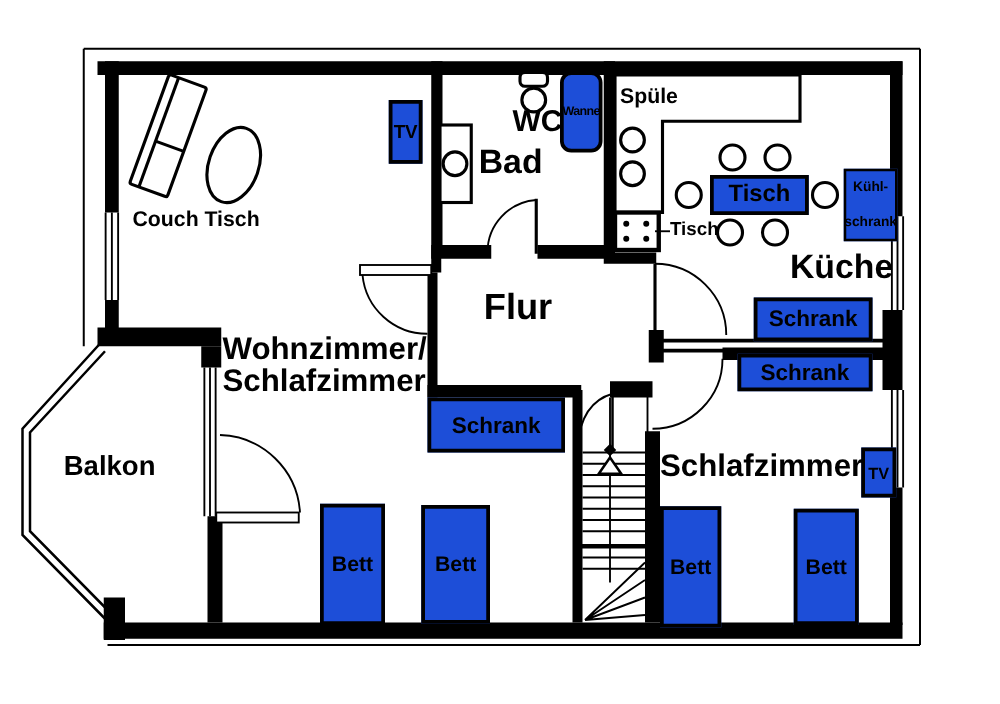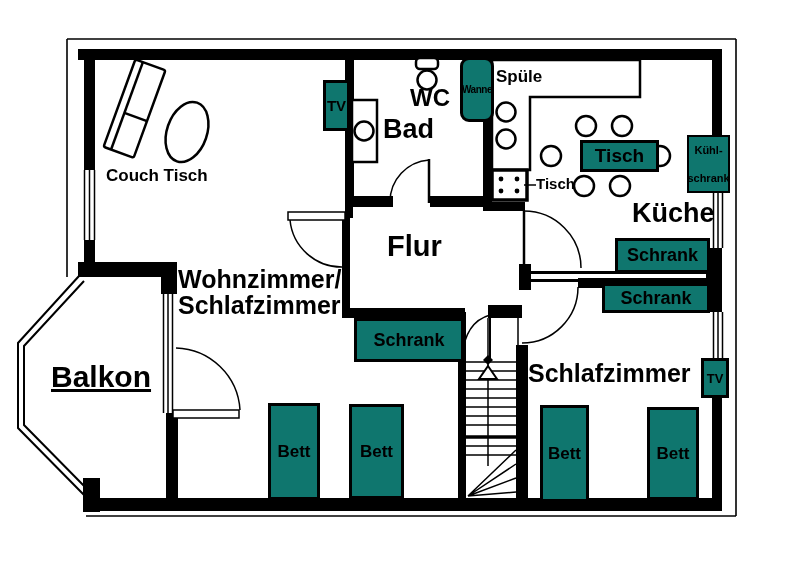--- a/index.html
+++ b/index.html
@@ -6,23 +6,23 @@
   .plan{
     position:relative;width:800px;height:563px;background:#fff;overflow:hidden;
     font-family:"Liberation Sans", sans-serif;color:#000;
   }
   .plan svg{position:absolute;left:0;top:0;}
   .lbl{
     position:absolute;font-weight:bold;white-space:nowrap;line-height:1.05;
     color:#000;
   }
   .fbox{
-    position:absolute;background:#0f766e;border:3px solid #000;box-sizing:border-box;
+    position:absolute;background:#1d4ed8;border:3px solid #000;box-sizing:border-box;
     display:flex;align-items:center;justify-content:center;text-align:center;
-    font-weight:bold;color:#000;margin-left:12px;
+    font-weight:bold;color:#000;
   }
   .fbox.thin{border-width:2px;}
   .fbox.round{border-radius:9px;}
   .twoline{flex-direction:column;gap:16px;}
 </style>
 </head>
 <body>
 
 <div class="plan">
 
@@ -202,21 +202,21 @@
       <span>TV</span>
     </div>
 
   <div class="lbl" style="left:106px;top:167px;font-size:17px;">Couch Tisch</div>
 
   <div class="lbl" style="left:178px;top:266px;font-size:25px;">
     <div>Wohnzimmer/</div>
     <div>Schlafzimmer</div>
   </div>
 
-  <div class="lbl" style="left:51px;top:361px;font-size:30px;text-decoration:underline;">Balkon</div>
+  <div class="lbl" style="left:51px;top:361px;font-size:22px;">Balkon</div>
 
   <div class="lbl" style="left:383px;top:115px;font-size:27px;">Bad</div>
 
   <div class="lbl" style="left:410px;top:85px;font-size:24px;">WC</div>
 
   <div class="lbl" style="left:496px;top:68px;font-size:17px;">Spüle</div>
 
   <div class="lbl" style="left:536px;top:176px;font-size:15px;">Tisch</div>
 
   <div class="lbl" style="left:632px;top:199px;font-size:27px;">Küche</div>

